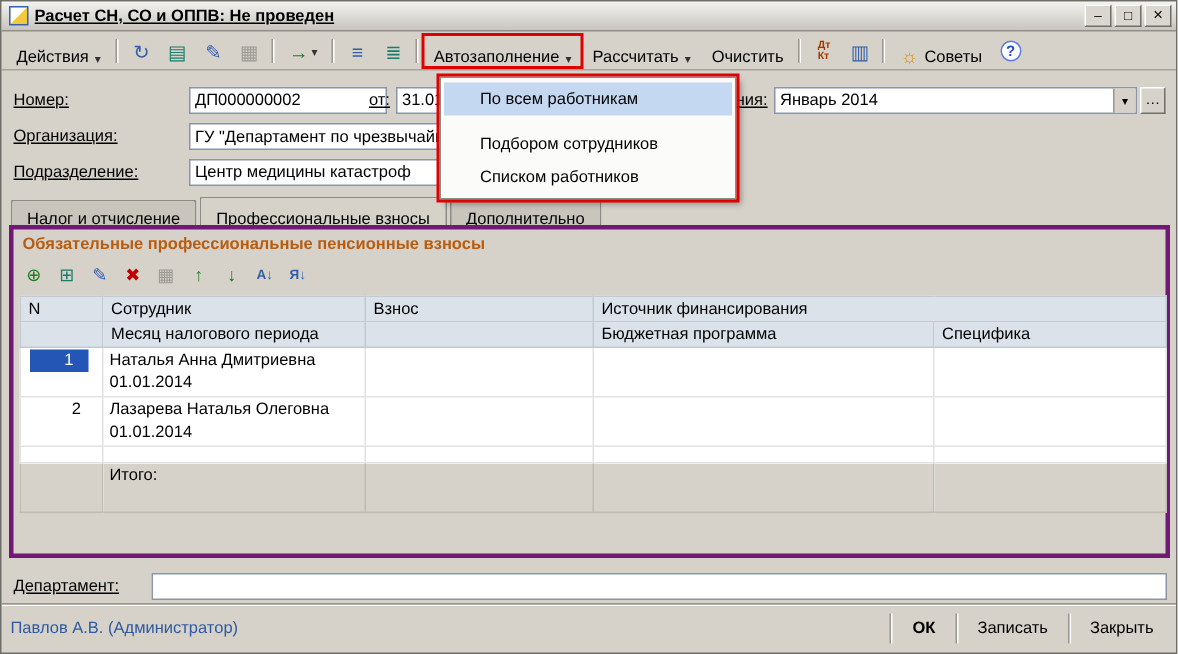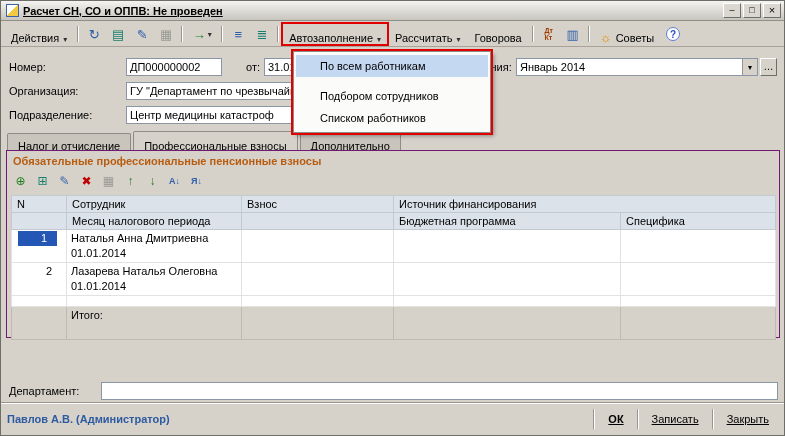--- a/index.html
+++ b/index.html
@@ -30,38 +30,38 @@
   .caret { font-size:8px; color:#333; }
   .gi { font-size:13px; line-height:1; }
   .c-blue { color:#2f5faa; } .c-green { color:#1e7d1e; } .c-red { color:#c00000; }
   .c-gray { color:#9a9a94; } .c-orange { color:#e09000; } .c-teal { color:#1a7d6e; }
   .dtkt { display:flex; flex-direction:column; font-size:7px; line-height:7px; font-weight:bold; color:#a03a00; }
   .help-circle { width:14px; height:14px; border-radius:50%; background:#ffffff; border:1px solid #5a7edc;
     color:#2a50c8; font-weight:bold; font-size:10px; display:flex; align-items:center; justify-content:center; }
   .red-outline { outline:2px solid #e10000; outline-offset:0; }
 
   
-  .flabel { position:absolute; white-space:nowrap; }
+  .flabel { position:absolute; white-space:nowrap;text-decoration:underline; }
   .finput { position:absolute; height:18px; border:1px solid #8a96a8; background:#fff;
     font-family:inherit; font-size:11px; padding:1px 3px; }
   .combo { position:absolute; height:18px; border:1px solid #8a96a8; background:#fff;
     display:flex; align-items:center; }
   .combo-text { flex:1; padding:0 3px; white-space:nowrap; overflow:hidden; }
   .combo-btn { width:15px; height:16px; background:#d6d2ca; border-left:1px solid #9a968e;
     display:flex; align-items:center; justify-content:center; font-size:8px; }
   .sq-btn { position:absolute; width:17px; height:18px; background:#d6d2ca; border:1px solid;
     border-color:#ffffff #6f6f68 #6f6f68 #ffffff; display:flex; align-items:center; justify-content:center;
     font-size:10px; line-height:1; }
 
   
   .tabs { position:absolute; left:6px; top:129px; height:21px; display:flex; align-items:flex-end; z-index:4; }
   .tab { height:18px; line-height:17px; padding:4px 10px; background:#c9c5bd; border:1px solid #8c8c86;
     border-bottom:none; border-radius:2px 2px 0 0; margin-right:2px; white-space:nowrap; }
   .tab.active { height:21px; line-height:20px; background:#d6d2ca; margin-bottom:-1px; z-index:6; }
-  .panel { position:absolute; left:5px; top:149px; width:774px; height:188px; border:1px solid #701a75;
+  .panel { position:absolute; left:5px; top:149px; width:774px; height:222px; border:3px solid #701a75;
     background:#d6d2ca; z-index:5; }
   .section-title { position:absolute; left:6px; top:4px; font-weight:bold; color:#b85c10; white-space:nowrap; }
   .tt-iconbar { position:absolute; left:4px; top:21px; display:flex; gap:3px; align-items:center; }
   .tt-icon { width:19px; height:18px; display:flex; align-items:center; justify-content:center;
     font-size:12px; line-height:1; }
   .tt-icon.txt { font-size:9px; font-weight:bold; }
 
   
   table.grid { position:absolute; left:4px; top:44px; border-collapse:collapse; table-layout:fixed;
     width:764px; background:#ffffff; border:1px solid #8c8c86; }
@@ -71,24 +71,24 @@
   .l1, .l2 { height:15px; line-height:15px; overflow:hidden; }
   td.num { padding:1px 0; }
   td.num .l1 { text-align:right; padding-right:10px; }
   td.num .cur { background:#2456b5; color:#fff; margin:0 5px 0 2px; }
   tr.filler td { height:11px; padding:0; }
   tr.total td { background:#d6d2ca; border-color:#bfbbb3; height:28px; }
 
   
   .footer { position:absolute; left:0; right:0; bottom:0; height:33px; border-top:1px solid #98948c;
     box-shadow:inset 0 1px 0 #ffffff; display:flex; align-items:center; padding:0 6px; }
-  .flink { color:#2d5aa0; flex:1; white-space:nowrap;font-weight:bold; }
+  .flink { color:#2d5aa0; flex:1; white-space:nowrap; }
   .fbtns { display:flex; align-items:center; height:100%; }
   .fsep { width:2px; height:20px; border-left:1px solid #9a968e; border-right:1px solid #ffffff; margin:0 4px; }
-  .fbtn { padding:3px 9px; white-space:nowrap;text-decoration:underline; }
+  .fbtn { padding:3px 9px; white-space:nowrap; }
   .fbtn.ok { font-weight:bold; }
 
   
   .menu { position:absolute; left:292px; top:50px; width:198px; background:#fbfbf9;
     border:1px solid #8c8c86; box-shadow:3px 3px 4px rgba(0,0,0,0.35); z-index:100; padding:3px 2px;
     outline:2px solid #e10000; }
   .menu-item { height:22px; line-height:22px; padding-left:24px; white-space:nowrap; }
   .menu-item.hl { background:#c5d8f2; }
   .menu-gap { height:8px; }
 </style>
@@ -140,21 +140,21 @@
     <div class="tsep"></div>
     <div class="tbtn red-outline">
       <span>Автозаполнение</span>
       <span class="caret">▾</span>
     </div>
     <div class="tbtn">
       <span>Рассчитать</span>
       <span class="caret">▾</span>
     </div>
     <div class="tbtn">
-      <span>Говорова</span>
+      <span>Очистить</span>
     </div>
     <div class="tsep"></div>
     <div class="ibtn">
       <span class="dtkt">
         <span>Дт</span>
           <span>Кт</span>
       </span>
     </div>
     <div class="ibtn">
         <span class="gi c-blue">▥</span>
@@ -163,21 +163,21 @@
     <div class="tbtn">
       <span class="gi c-orange">☼</span>
       <span>Советы</span>
     </div>
     <div class="ibtn">
       <span class="help-circle">?</span>
     </div>
   </div>
 
   <span class="flabel" style="left:8px;top:60px">Номер:</span>
-  <input class="finput" style="left: 125px; top: 57px; width: 96px;" value="ДП000000002">
+  <input class="finput" style="left: 125px; top: 57px; width: 132px;" value="ДП000000002">
   <span class="flabel" style="left:245px;top:60px">от:</span>
   <input class="finput" style="left: 263px; top: 57px; width: 148px;" value="31.01.2014">
   <span class="flabel" style="left:406px;top:60px">Период начисления:</span>
   <div class="combo" style="left:515px;top:57px;width:242px">
     <span class="combo-text">Январь 2014</span>
     <span class="combo-btn">▾</span>
   </div>
   <div class="sq-btn" style="left:759px;top:57px">…</div>
 
   <span class="flabel" style="left:8px;top:84px">Организация:</span>

